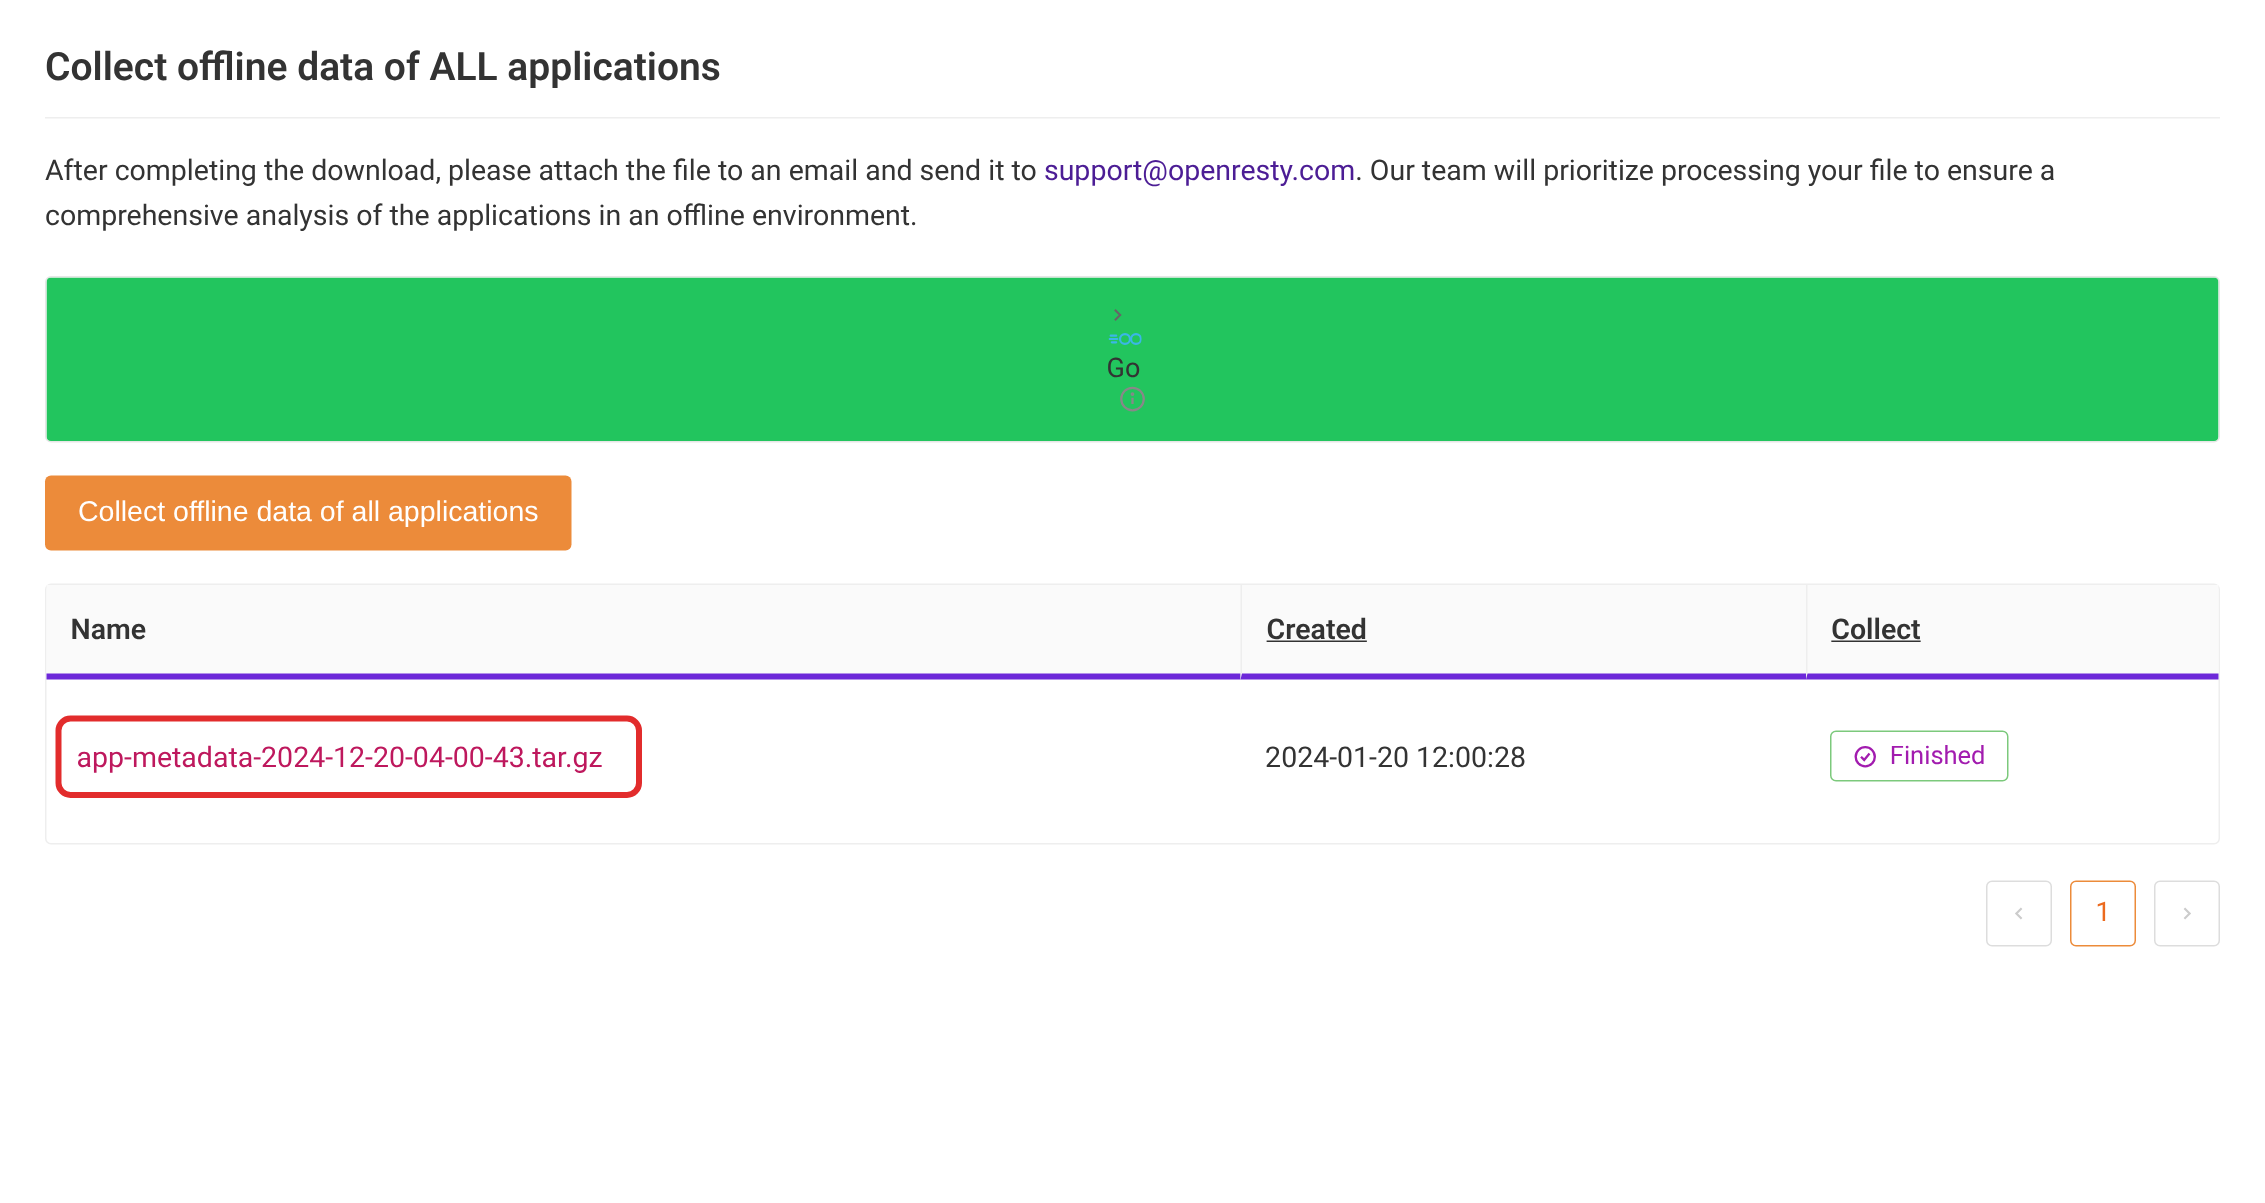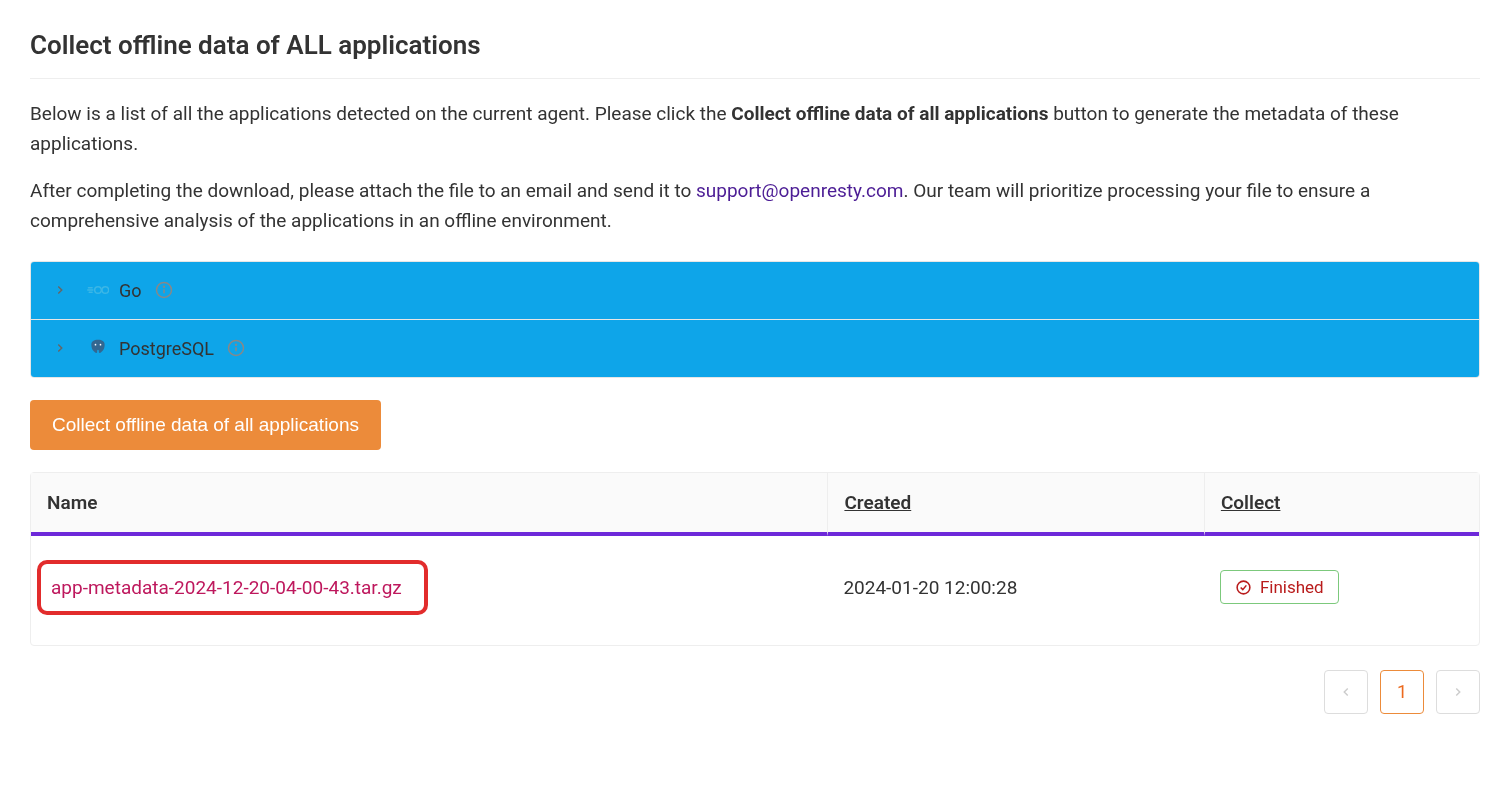--- a/index.html
+++ b/index.html
@@ -34,24 +34,25 @@
   .app-list {
     margin-top: 24px;
     border: 1px solid #e6e6e6;
     border-radius: 4px;
     overflow: hidden;
   }
   .app-row {
     display: flex;
     align-items: center;
     padding: 18px 22px;
-    background: #0ea5e9;
+    background: #22c55e;
     border-bottom: 1px solid #e6e6e6;
     font-size: 18px;
     cursor: pointer;
+    flex-direction: column;
   }
   .app-row:last-child { border-bottom: none; }
   .expand-icon {
     width: 14px;
     height: 14px;
     margin-right: 20px;
     color: #666;
     flex-shrink: 0;
   }
   .app-icon {
@@ -111,21 +112,21 @@
     border: 4px solid #e22c2c;
     border-radius: 10px;
     padding: 12px 22px 12px 10px;
     margin-left: -10px;
   }
   .status-badge {
     display: inline-flex;
     align-items: center;
     gap: 8px;
     border: 1px solid #7cc97c;
-    color: #b91c1c;
+    color: #a21caf;
     background: #fff;
     border-radius: 4px;
     padding: 6px 14px;
     font-size: 17px;
   }
   .pagination {
     margin-top: 24px;
     display: flex;
     justify-content: flex-end;
     gap: 12px;
@@ -156,23 +157,20 @@
   .col-status { width: 19%; }
 </style>
 </head>
 <body>
 
 
 
 <h1 class="page-title">Collect offline data of ALL applications</h1>
 
 <div class="description">
-  <p>
-    <span>Below is a list of all the applications detected on the current agent. Please click the </span><strong>Collect offline data of all applications</strong><span> button to generate the metadata of these applications.</span>
-  </p>
   <p>
     <span>After completing the download, please attach the file to an email and send it to </span><a class="email-link" href="#">support@openresty.com</a><span>. Our team will prioritize processing your file to ensure a comprehensive analysis of the applications in an offline environment.</span>
   </p>
 </div>
 
 <div class="app-list">
   <div class="app-row">
     <svg class="expand-icon" viewBox="0 0 24 24" fill="none" stroke="currentColor" stroke-width="2.5">
         <polyline points="9 6 15 12 9 18"></polyline>
       </svg>
@@ -181,38 +179,20 @@
           <g fill="none" stroke="#3bb6e6" stroke-width="4" stroke-linecap="round">
             <line x1="4" y1="6" x2="14" y2="6"></line>
             <line x1="2" y1="12" x2="16" y2="12"></line>
             <line x1="6" y1="18" x2="14" y2="18"></line>
           </g>
           <circle cx="30" cy="12" r="9" fill="none" stroke="#3bb6e6" stroke-width="4"></circle>
           <circle cx="50" cy="12" r="9" fill="none" stroke="#3bb6e6" stroke-width="4"></circle>
         </svg>
     </span>
     <span class="app-name">Go</span>
-    <svg class="info-icon" viewBox="0 0 24 24" fill="none" stroke="currentColor" stroke-width="1.8">
-        <circle cx="12" cy="12" r="9"></circle>
-        <line x1="12" y1="11" x2="12" y2="16"></line>
-        <circle cx="12" cy="8" r="0.6" fill="currentColor"></circle>
-      </svg>
-  </div>
-  <div class="app-row">
-    <svg class="expand-icon" viewBox="0 0 24 24" fill="none" stroke="currentColor" stroke-width="2.5">
-        <polyline points="9 6 15 12 9 18"></polyline>
-      </svg>
-    <span class="app-icon">
-      <svg viewBox="0 0 24 24" width="20" height="20">
-          <path fill="#336791" d="M12 2C7 2 4 4 4 8c0 3 1 6 3 8 1 1 2 2 3 2 1 0 1-1 1-2 0-1 0-2 1-2s1 1 1 2c0 1 0 2 1 2 1 0 2-1 3-2 2-2 3-5 3-8 0-4-3-6-8-6z"></path>
-          <circle cx="9" cy="8" r="1" fill="#fff"></circle>
-          <circle cx="15" cy="8" r="1" fill="#fff"></circle>
-        </svg>
-    </span>
-    <span class="app-name">PostgreSQL</span>
     <svg class="info-icon" viewBox="0 0 24 24" fill="none" stroke="currentColor" stroke-width="1.8">
         <circle cx="12" cy="12" r="9"></circle>
         <line x1="12" y1="11" x2="12" y2="16"></line>
         <circle cx="12" cy="8" r="0.6" fill="currentColor"></circle>
       </svg>
   </div>
 </div>
 
 <button class="collect-button">Collect offline data of all applications</button>
 

